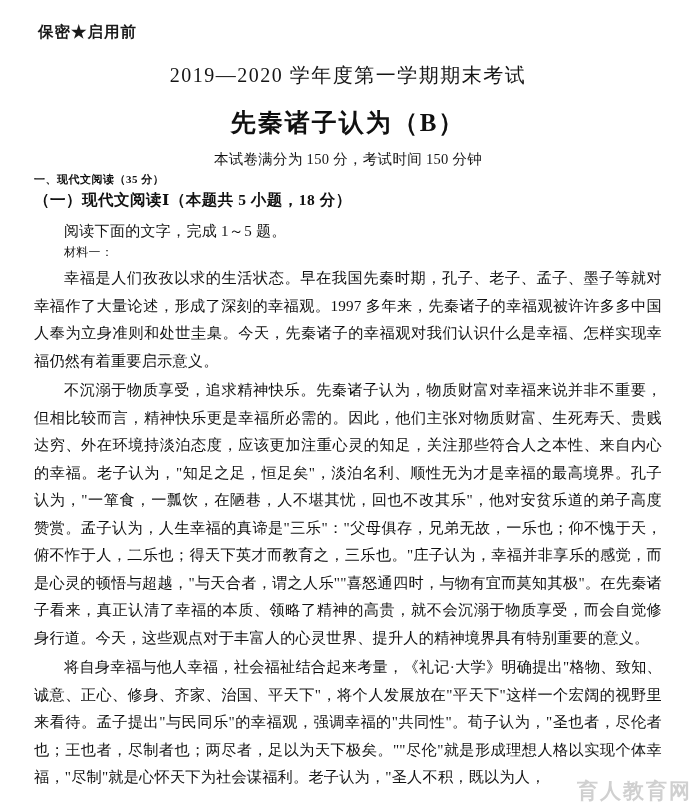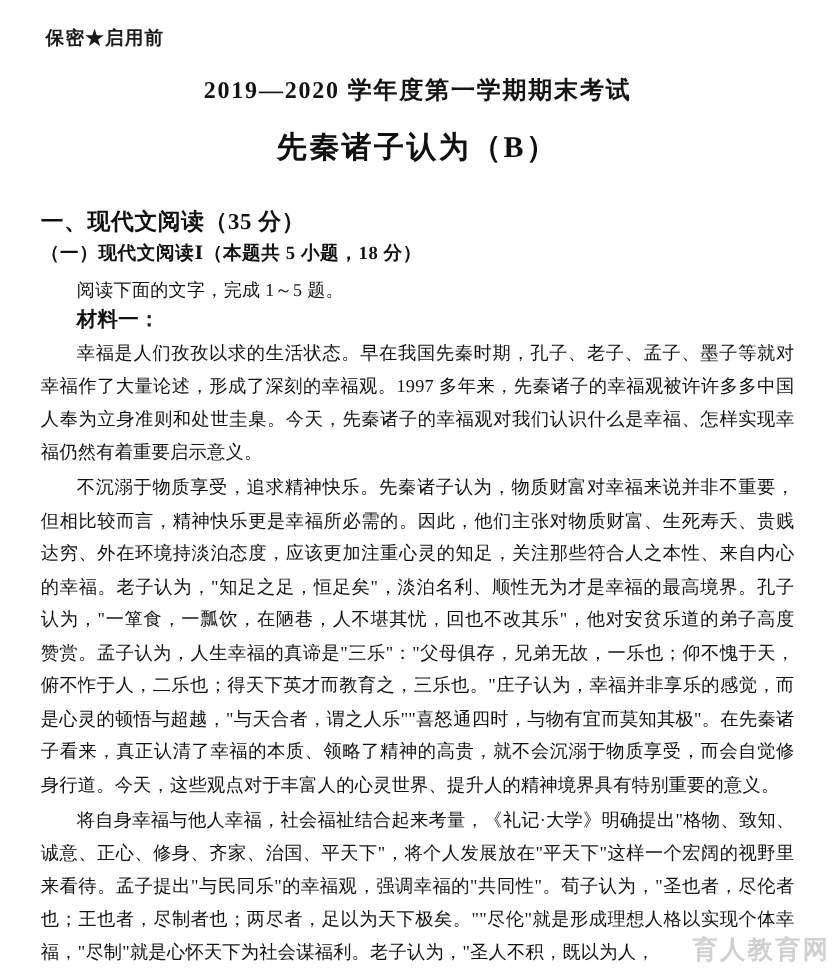--- a/index.html
+++ b/index.html
@@ -31,21 +31,21 @@
     letter-spacing: 1px;
     color: #1a1a1a;
   }
   .exam-title {
     position: absolute;
     left: 0;
     right: 0;
     top: 62px;
     text-align: center;
     font-size: 20px;
-    font-weight: bold;
+    font-weight: normal;
     letter-spacing: 1.5px;
     color: #141414;
   }
   .paper-title {
     position: absolute;
     left: 0;
     right: 0;
     top: 106px;
     text-align: center;
     font-size: 25px;
@@ -63,39 +63,39 @@
     color: #141414;
     letter-spacing: 0.3px;
   }
   .content {
     position: absolute;
     left: 34px;
     top: 172px;
     width: 628px;
   }
   .sec-head {
-    font-size: 19px;
+    font-size: 11px;
     font-weight: bold;
     margin: 0 0 3px 0;
     letter-spacing: 0.5px;
   }
   .sub-head {
     font-size: 15.5px;
     font-weight: bold;
     margin: 3px 0 2px 0;
     letter-spacing: 0.5px;
   }
   .indent1 {
     font-size: 15px;
     margin: 11px 0 2px 30px;
     letter-spacing: 0.3px;
   }
   .mat-head {
-    font-size: 17px;
-    font-weight: bold;
+    font-size: 12px;
+    font-weight: normal;
     margin: 3px 0 3px 30px;
     letter-spacing: 0.3px;
   }
   p.body {
     font-size: 15.2px;
     line-height: 27.5px;
     margin: 0 0 2px 0;
     text-indent: 30px;
     text-align: justify;
     text-justify: inter-ideograph;
@@ -116,20 +116,21 @@
 <body>
 
 <div class="page">
 
   <div class="secret-line">保密★启用前</div>
 
   <div class="exam-title">2019—2020 学年度第一学期期末考试</div>
 
   <div class="paper-title">先秦诸子认为（B）</div>
 
+  <div class="score-line">本试卷满分为 150 分，考试时间 150 分钟</div>
 
   <div class="content">
 
     <div class="sec-head">一、现代文阅读（35 分）</div>
 
     <div class="sub-head">（一）现代文阅读Ⅰ（本题共 5 小题，18 分）</div>
 
     <div class="indent1">阅读下面的文字，完成 1～5 题。</div>
 
     <div class="mat-head">材料一：</div>

